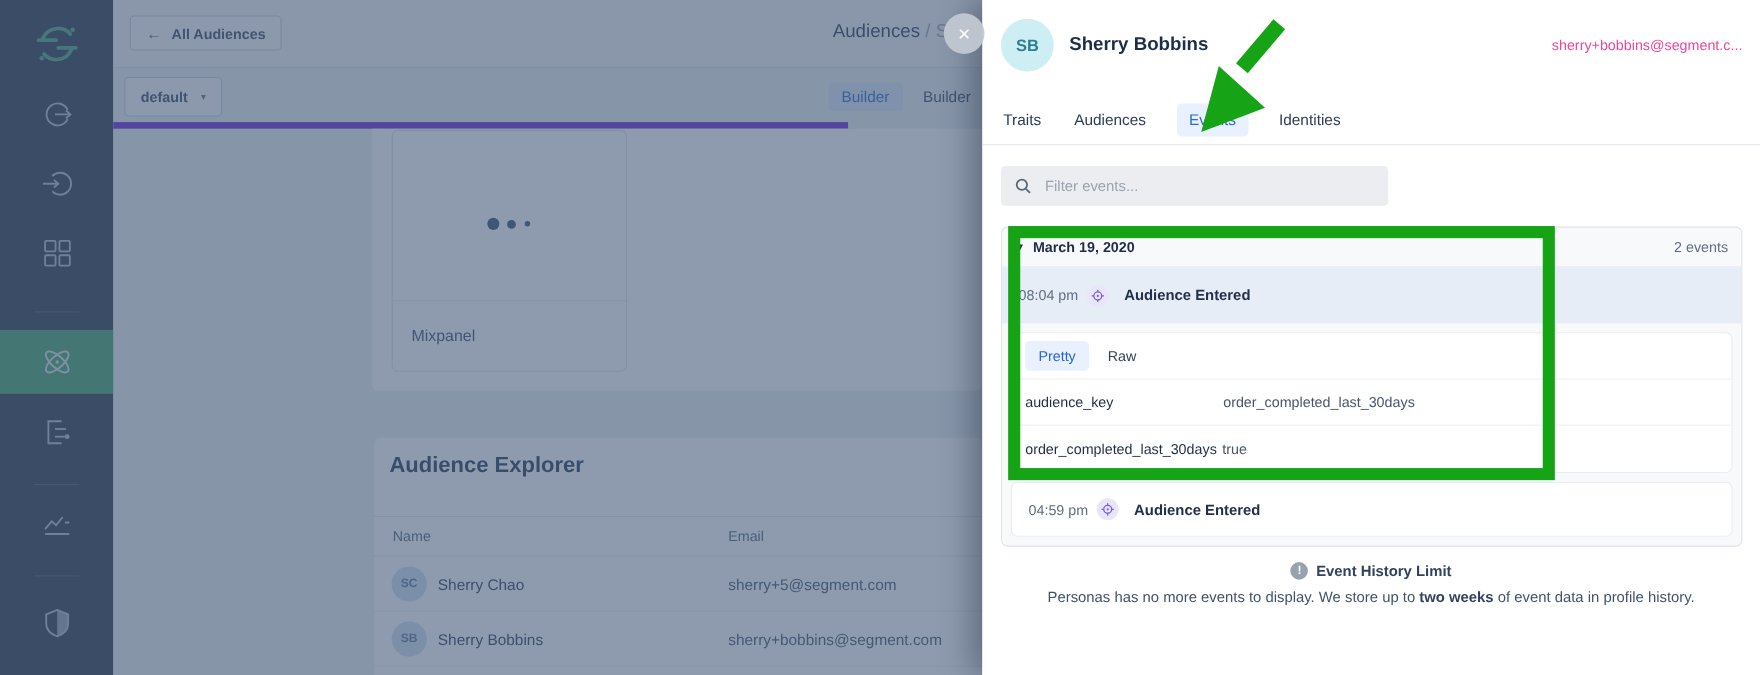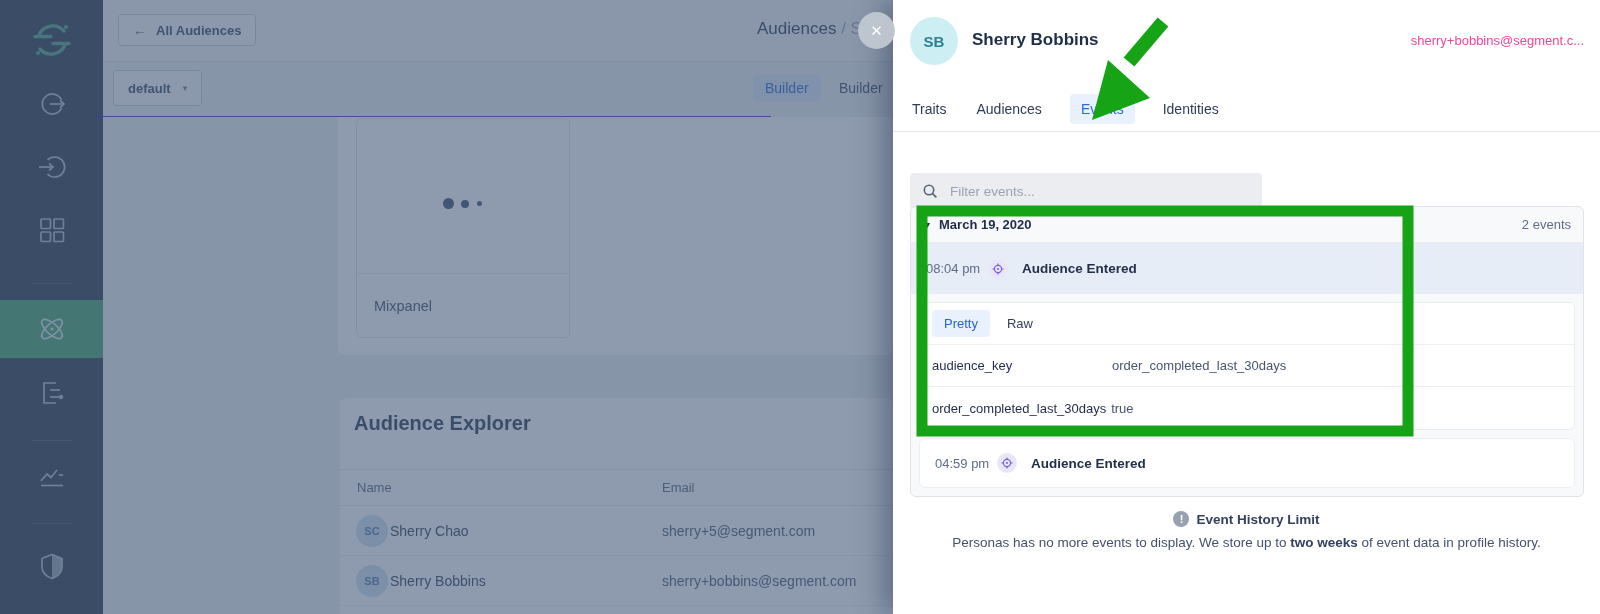--- a/index.html
+++ b/index.html
@@ -14,59 +14,59 @@
   .side-active{position:absolute;left:0;top:300px;width:103px;height:58px;background:#47a56b;display:flex;align-items:center;justify-content:center;}
 
   
   .main{position:absolute;left:103px;top:0;width:790px;height:614px;background:#eef0f3;z-index:2;}
   .topbar{position:absolute;left:0;top:0;width:790px;height:62px;background:#f5f6f8;border-bottom:1px solid #d9dee4;}
   .btn-outline{position:absolute;display:inline-flex;align-items:center;height:32px;padding:0 14px;background:#f9fafb;border:1px solid #c7ced7;border-radius:4px;font-size:13px;font-weight:bold;color:#3c4c66;cursor:pointer;}
   .back-btn{left:15px;top:14px;}
   .back-btn .arrow{margin-right:9px;font-size:14px;font-weight:normal;}
   .breadcrumb{position:absolute;left:654px;top:19px;font-size:17px;white-space:nowrap;color:#2c3c58;}
   .breadcrumb .sep,.breadcrumb .curr{color:#9aa4b0;}
-  .toolbar{position:absolute;left:0;top:62px;width:668px;height:55px;border-bottom:1px solid #6d28d9;}
+  .toolbar{position:absolute;left:0;top:62px;width:668px;height:55px;border-bottom:6px solid #6d28d9;}
   .space-btn{left:10px;top:8px;height:36px;}
   .space-btn .caret{margin-left:12px;font-size:9px;color:#6b7889;}
   .tab-pill{position:absolute;left:650px;top:13px;padding:5px 12px;border-radius:4px;background:#dce8f8;color:#2b6cd4;font-size:14px;cursor:pointer;}
   .tab-plain{position:absolute;left:736px;top:18px;color:#3c4c66;font-size:14px;cursor:pointer;}
 
   .card{position:absolute;background:#fff;border-radius:6px;}
   .card1{left:235px;top:117px;width:555px;height:238px;border-radius:0 0 6px 6px;}
   .tile{position:absolute;left:18px;top:1px;width:214px;height:220px;border:1px solid #dfe3e8;border-radius:6px;background:#fff;}
   .tile-top{height:155px;border-bottom:1px solid #e6eaef;position:relative;}
   .dot{position:absolute;border-radius:50%;background:#3f5377;}
   .tile-label{padding:24px 0 0 17px;font-size:14.5px;color:#42506a;}
 
   .card2{left:237px;top:398px;width:553px;height:216px;border-radius:6px 6px 0 0;}
   .ae-title{position:absolute;left:14px;top:14px;font-size:20px;font-weight:bold;color:#2b3a55;}
   .ae-head{position:absolute;left:0;top:71px;width:553px;height:37px;border-top:1px solid #e4e8ed;border-bottom:1px solid #e4e8ed;display:flex;align-items:center;font-size:13px;color:#55657e;}
   .ae-head .c1{padding-left:17px;}
   .col-email{position:absolute;left:322px;}
   .ae-row{position:absolute;left:0;width:553px;height:50px;display:flex;align-items:center;border-bottom:1px solid #eef1f4;cursor:pointer;}
   .ae-row .avatar{margin-left:16px;width:32px;height:32px;border-radius:50%;background:#cfe0f2;color:#5b7ea8;font-size:11px;font-weight:bold;display:flex;align-items:center;justify-content:center;}
-  .ae-row .nm{margin-left:2px;font-size:14px;color:#33415c;}
+  .ae-row .nm{margin-left:10px;font-size:14px;color:#33415c;}
   .ae-row .em{font-size:14px;color:#4a5870;}
 
   
   .dim{position:absolute;left:0;top:0;width:893px;height:614px;background:rgba(66,88,120,.6);z-index:90;}
 
   
   .close-btn{position:absolute;left:858px;top:12px;width:37px;height:37px;border:none;border-radius:50%;background:rgba(193,200,209,.95);color:#fff;font-size:15px;font-weight:bold;display:flex;align-items:center;justify-content:center;z-index:130;cursor:pointer;}
 
   
   .drawer{position:absolute;left:893px;top:0;width:707px;height:614px;background:#fff;z-index:100;box-shadow:-10px 0 26px rgba(15,25,45,.35);}
   .dw-avatar{position:absolute;left:17px;top:17px;width:48px;height:48px;border-radius:50%;background:#cdeef2;color:#2e7f92;font-size:15px;font-weight:bold;display:flex;align-items:center;justify-content:center;}
   .dw-name{position:absolute;left:79px;top:30px;font-size:17px;font-weight:bold;color:#1c2e4a;}
   .dw-email{position:absolute;right:16px;top:33px;font-size:13px;color:#ec4899;cursor:pointer;text-align:right;}
   .dw-tabs{position:absolute;left:17px;top:94px;display:flex;align-items:center;gap:26px;font-size:14px;color:#2e3d56;}
   .dw-tab{cursor:pointer;padding:7px 2px;}
   .dw-tab.active{background:#e8f1fd;color:#2b6cd4;padding:7px 11px;border-radius:4px;}
   .dw-tabs-border{position:absolute;left:0;top:131px;width:707px;height:1px;background:#e4e8ed;}
-  .filter{position:absolute;left:17px;top:151px;width:352px;height:36px;background:#ebedf0;border-radius:4px;display:flex;align-items:center;margin-top:22px;}
+  .filter{position:absolute;left:17px;top:151px;width:352px;height:36px;background:#ebedf0;border-radius:4px;display:flex;align-items:center;}
   .filter svg{margin:0 10px 0 12px;}
   .filter input{flex:1;border:none;background:transparent;outline:none;font-size:13.5px;color:#2c3c56;}
   .filter input::placeholder{color:#9aa3af;}
 
   .events-box{position:absolute;left:17px;top:206px;width:674px;height:291px;background:#f8f9fb;border:1px solid #e0e4e9;border-radius:6px;overflow:hidden;}
   .date-row{height:36px;display:flex;align-items:center;padding:0 12px 0 14px;border-bottom:1px solid #e8ebef;cursor:pointer;}
   .date-caret{font-size:10px;color:#22304a;margin-right:9px;}
   .date-txt{font-size:13px;font-weight:bold;color:#1f2c48;}
   .date-count{margin-left:auto;font-size:13px;color:#5d6d86;}
   .ev-row{height:51px;display:flex;align-items:center;padding-left:15px;cursor:pointer;}

